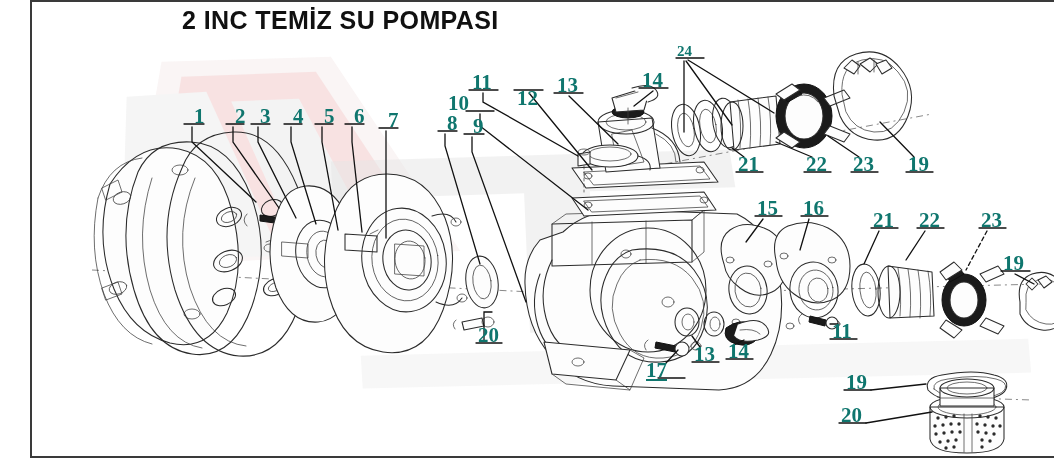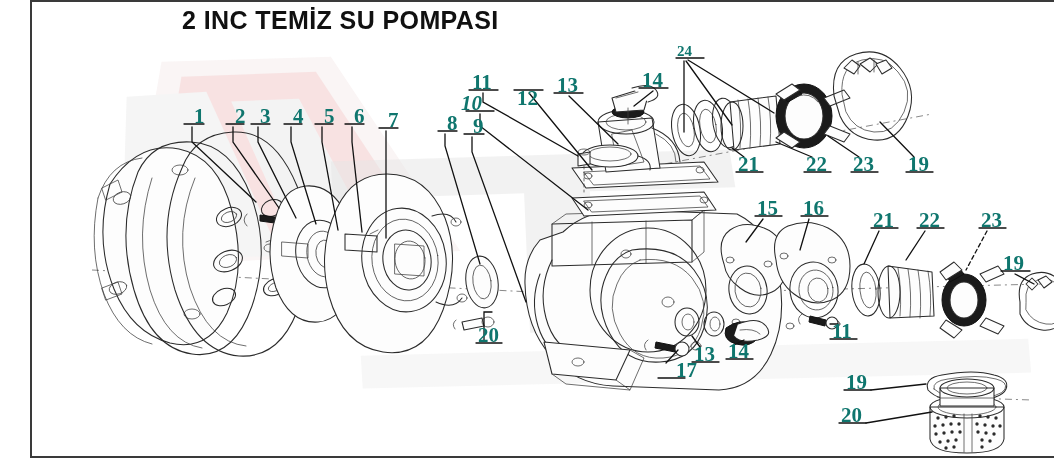--- a/index.html
+++ b/index.html
@@ -431,21 +431,21 @@
   <div class="lbl" style="left:162px;top:104px;">1</div>
   <div class="lbl" style="left:203px;top:104px;">2</div>
   <div class="lbl" style="left:228px;top:104px;">3</div>
   <div class="lbl" style="left:261px;top:104px;">4</div>
   <div class="lbl" style="left:292px;top:104px;">5</div>
   <div class="lbl" style="left:322px;top:104px;">6</div>
   <div class="lbl" style="left:356px;top:108px;">7</div>
 
   <div class="lbl" style="left:415px;top:111px;">8</div>
   <div class="lbl" style="left:441px;top:114px;">9</div>
-  <div class="lbl" style="left:429px;top:91px;font-style:italic;">10</div>
+  <div class="lbl" style="left:416px;top:91px;">10</div>
   <div class="lbl" style="left:440px;top:70px;">11</div>
   <div class="lbl" style="left:485px;top:86px;">12</div>
   <div class="lbl" style="left:525px;top:73px;">13</div>
   <div class="lbl" style="left:610px;top:68px;">14</div>
 
   <div class="lbl sm" style="left:645px;top:42px;">24</div>
 
   <div class="lbl" style="left:706px;top:152px;">21</div>
   <div class="lbl" style="left:774px;top:152px;">22</div>
   <div class="lbl" style="left:821px;top:152px;">23</div>
@@ -454,19 +454,19 @@
   <div class="lbl" style="left:725px;top:196px;">15</div>
   <div class="lbl" style="left:771px;top:196px;">16</div>
 
   <div class="lbl" style="left:841px;top:208px;">21</div>
   <div class="lbl" style="left:887px;top:208px;">22</div>
   <div class="lbl" style="left:949px;top:208px;">23</div>
   <div class="lbl" style="left:971px;top:251px;">19</div>
 
   <div class="lbl" style="left:800px;top:319px;">11</div>
   <div class="lbl" style="left:446px;top:323px;">20</div>
-  <div class="lbl" style="left:644px;top:358px;">17</div>
+  <div class="lbl" style="left:614px;top:358px;text-decoration:underline;">17</div>
   <div class="lbl" style="left:662px;top:342px;">13</div>
   <div class="lbl" style="left:696px;top:339px;">14</div>
   <div class="lbl" style="left:814px;top:370px;">19</div>
   <div class="lbl" style="left:809px;top:403px;font-family:Liberation Serif, serif;">20</div>
 
 </div>
 
 </body></html>

